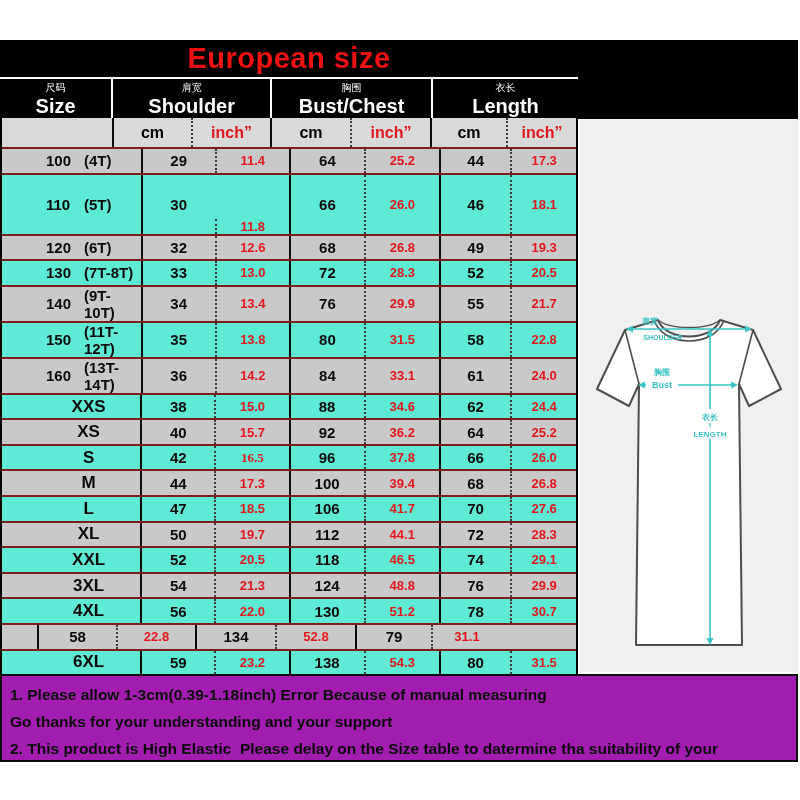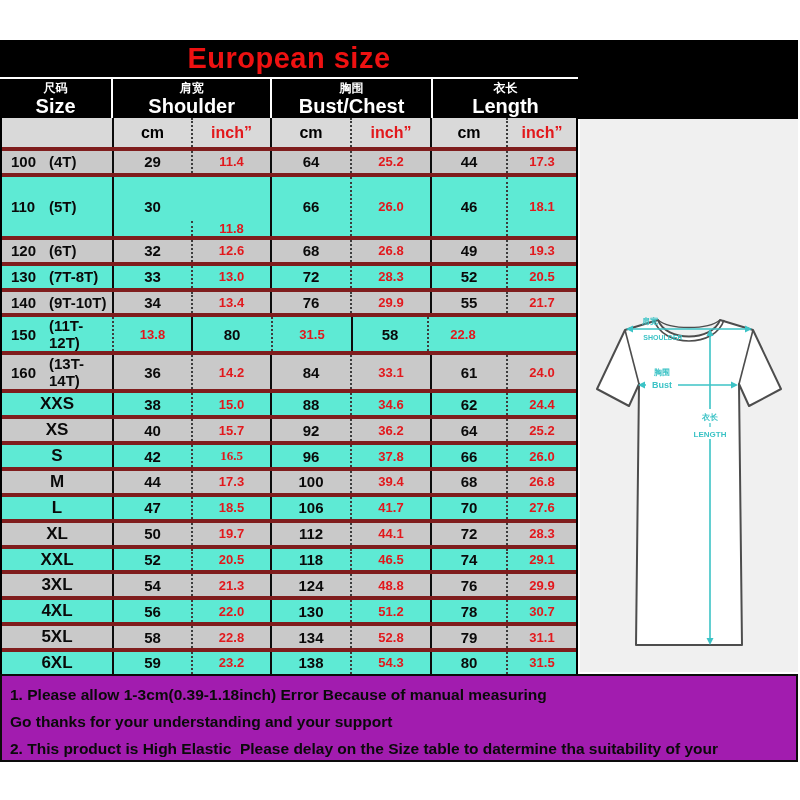--- a/index.html
+++ b/index.html
@@ -11,28 +11,28 @@
   .abs{position:absolute;box-sizing:border-box;}
 
   
   .header-bar{left:0;top:40px;width:798px;height:79px;background:#000;}
   .title-row{left:0;top:40px;width:578px;height:36px;display:flex;align-items:center;justify-content:center;}
   .title{color:#ee1111;font-size:29px;font-weight:700;letter-spacing:0.5px;}
   .header-sep{left:0;top:77px;width:578px;height:2px;background:#ffffff;}
   .col-headers{left:0;top:79px;width:578px;height:39px;display:flex;}
   .col-head{display:flex;flex-direction:column;align-items:center;justify-content:center;color:#fff;}
   .col-head + .col-head{border-left:2px solid #ffffff;}
-  .col-head .zh{font-size:12px;line-height:16px;font-weight:700;}
+  .col-head .zh{font-size:10px;line-height:16px;font-weight:400;}
   .col-head .en{font-size:20px;line-height:21px;font-weight:700;}
 
   
   .table-grid{left:0;top:118px;width:578px;border-left:2px solid #000;border-right:2px solid #000;}
   .sub-row{display:flex;height:29px;background:#d9d9d9;}
   .t-body{display:flex;flex-direction:column;height:527px;}
-  .t-row{display:flex;flex:1 1 0;border-top:4px solid #7f1d1d;}
+  .t-row{display:flex;flex:1 1 0;border-top:2px solid #7f1d1d;padding-left:35px;}
   .t-row.dark{background:#c9c9c9;}
   .t-row.light{background:#5eead4;}
   .cell{display:flex;align-items:center;justify-content:center;box-sizing:border-box;overflow:hidden;}
   .sol{border-left:2px solid #0c0c0c;}
   .dot{border-left:2px dotted #3c3c3c;}
   .unit-cm{font-size:16px;font-weight:700;color:#000;}
   .unit-in{font-size:16px;font-weight:700;color:#e2181c;}
   .v-cm{font-size:15px;font-weight:700;color:#0a0a0a;}
   .v-in{font-size:13px;font-weight:700;color:#e2181c;}
   .size-kid{justify-content:flex-start;padding-left:9px;}
@@ -145,20 +145,21 @@
         <div class="cell sol v-cm" style="width: 80px;">76</div>
         <div class="cell dot v-in" style="width: 80px;">29.9</div>
         <div class="cell sol v-cm" style="width: 76px;">55</div>
         <div class="cell dot v-in" style="width: 70px;">21.7</div>
       </div>
       <div class="t-row light">
         <div class="cell size-kid" style="width: 110px;">
           <span class="num">150</span>
           <span class="tag">(11T-12T)</span>
         </div>
+        <div class="cell sol v-cm" style="width: 79px;">35</div>
         <div class="cell dot v-in" style="width: 79px;">13.8</div>
         <div class="cell sol v-cm" style="width: 80px;">80</div>
         <div class="cell dot v-in" style="width: 80px;">31.5</div>
         <div class="cell sol v-cm" style="width: 76px;">58</div>
         <div class="cell dot v-in" style="width: 70px;">22.8</div>
       </div>
       <div class="t-row dark">
         <div class="cell size-kid" style="width: 110px;">
           <span class="num">160</span>
           <span class="tag">(13T-14T)</span>
@@ -245,21 +246,20 @@
       <div class="t-row light">
         <div class="cell size-adult" style="width: 110px;">4XL</div>
         <div class="cell sol v-cm" style="width: 79px;">56</div>
         <div class="cell dot v-in" style="width: 79px;">22.0</div>
         <div class="cell sol v-cm" style="width: 80px;">130</div>
         <div class="cell dot v-in" style="width: 80px;">51.2</div>
         <div class="cell sol v-cm" style="width: 76px;">78</div>
         <div class="cell dot v-in" style="width: 70px;">30.7</div>
       </div>
       <div class="t-row dark">
-        <div class="cell size-adult" style="width: 110px;">5XL</div>
         <div class="cell sol v-cm" style="width: 79px;">58</div>
         <div class="cell dot v-in" style="width: 79px;">22.8</div>
         <div class="cell sol v-cm" style="width: 80px;">134</div>
         <div class="cell dot v-in" style="width: 80px;">52.8</div>
         <div class="cell sol v-cm" style="width: 76px;">79</div>
         <div class="cell dot v-in" style="width: 70px;">31.1</div>
       </div>
       <div class="t-row light">
         <div class="cell size-adult" style="width: 110px;">6XL</div>
         <div class="cell sol v-cm" style="width: 79px;">59</div>

